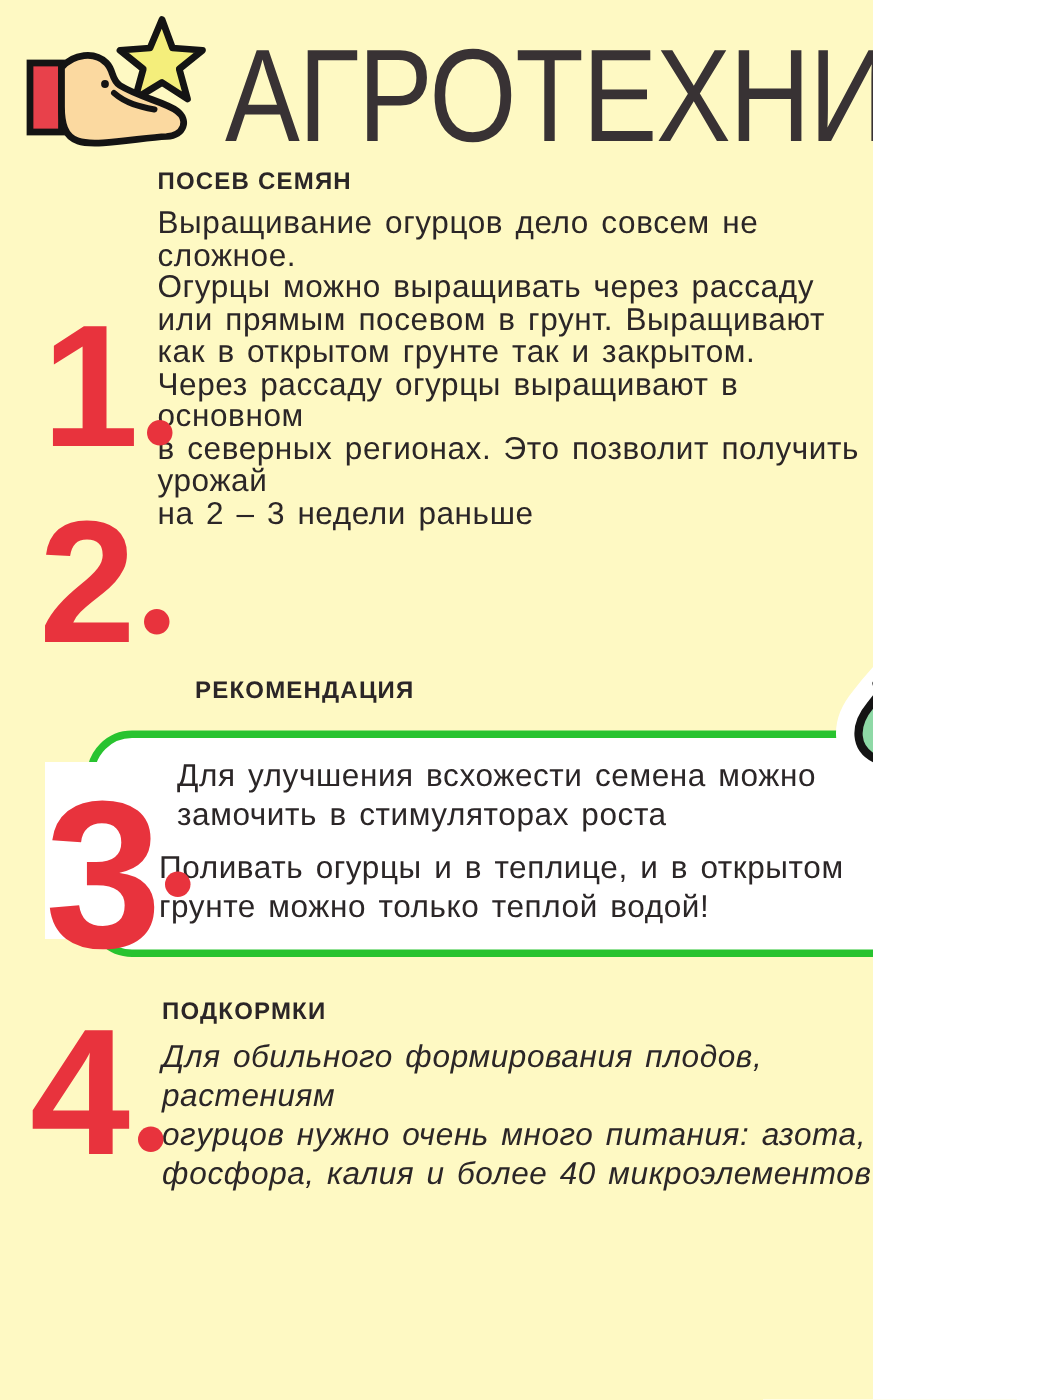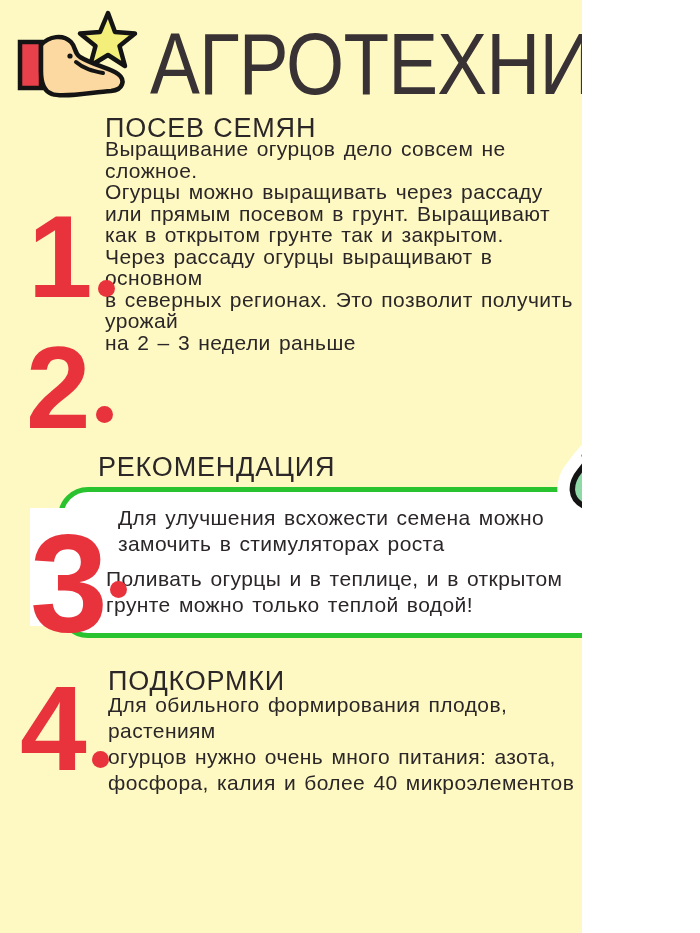--- a/index.html
+++ b/index.html
@@ -13,39 +13,39 @@
   .page-title {
     left:150px; top:20px; margin:0;
     font-size:88px; line-height:88px; font-weight:400;
     letter-spacing:-1px; color:#383234; white-space:nowrap;
     transform:scaleX(.85); transform-origin:left top;
   }
   .hand-icon-wrap { left:13px; top:5px; width:126px; height:98px; }
 
   
   .sec-heading {
-    margin:0; font-size:27px; font-weight:400; letter-spacing:.8px;
+    margin:0; font-size:16px; font-weight:700; letter-spacing:.8px;
     color:#2b2627; white-space:pre-line;
   }
   .sec-body {
     margin:0; font-size:21px; font-weight:400;
     letter-spacing:.4px; word-spacing:2px;
     color:#2b2627; white-space:pre-line;
   }
   .lh-tight { line-height:21.5px; }
   .lh-norm  { line-height:26px; }
 
   #s1-heading { left:105px; top:113px; }
   #s1-body    { left:105px; top:138px; }
   #s2-body    { left:116px; top:340px; }
-  #rec-heading{ left:98px; top:452px;text-align:right; }
+  #rec-heading{ left:130px; top:452px;text-align:right; }
   #box-p1     { left:118px; top:505px; }
   #box-p2     { left:106px; top:566px; }
   #s4-heading { left:108px; top:666px; }
-  #s4-body    { left:108px; top:692px; }
+  #s4-body    { left:108px; top:692px;font-style:italic; }
 
   
   .big-num {
     display:flex; align-items:flex-end; color:#e8333d; font-weight:700;
     z-index:3;
   }
   .big-num .digit { display:block; }
   .num-dot {
     width:17px; height:17px; border-radius:50%; background:#e8333d;
     margin-left:5px; flex:0 0 auto;

